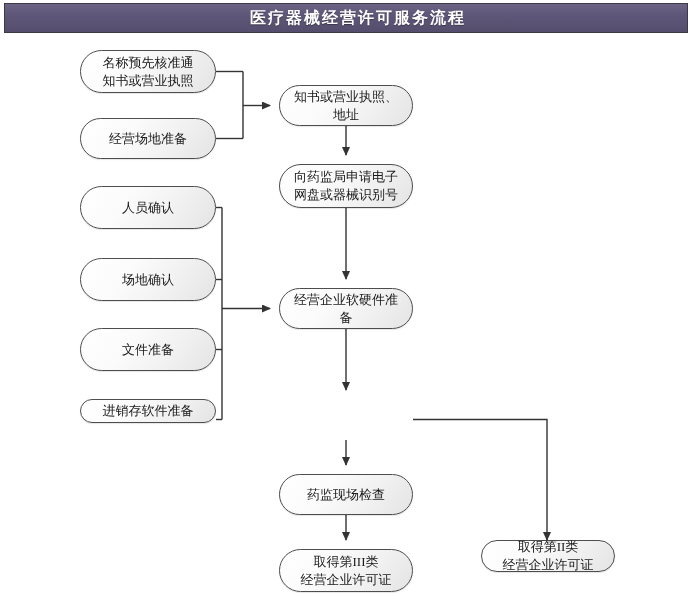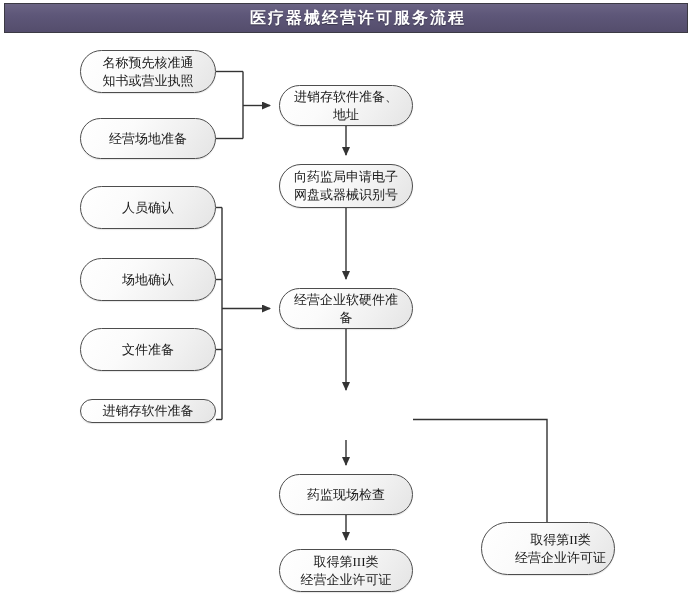--- a/index.html
+++ b/index.html
@@ -154,21 +154,21 @@
   <div class="node" style="left:80px; top:118px; width:136px; height:41px;">
     <span class="node-label">经营场地准备</span>
   </div>
 
   <div class="node" style="left:80px; top:50px; width:136px; height:43px;">
     <span class="node-label">名称预先核准通
 知书或营业执照</span>
   </div>
 
   <div class="node" style="left:279px; top:85px; width:134px; height:41px;">
-    <span class="node-label">进销存软件准备、地址</span>
+    <span class="node-label">知书或营业执照、地址</span>
   </div>
 
   <div class="node" style="left:279px; top:164px; width:134px; height:44px;">
     <span class="node-label">向药监局申请电子
 网盘或器械识别号</span>
   </div>
 
   <div class="node" style="left:80px; top:186px; width:136px; height:43px;">
     <span class="node-label">人员确认</span>
   </div>
@@ -192,18 +192,18 @@
 
   <div class="node" style="left:279px; top:474px; width:134px; height:41px;">
     <span class="node-label">药监现场检查</span>
   </div>
 
   <div class="node" style="left:279px; top:549px; width:134px; height:43px;">
     <span class="node-label">取得第III类
 经营企业许可证</span>
   </div>
 
-  <div class="node" style="left:481px; top:522px; width:134px; height:53px;justify-content:flex-end;">
+  <div class="node" style="left:481px; top:540px; width:134px; height:32px;">
     <span class="node-label">取得第II类
 经营企业许可证</span>
   </div>
 
 </div>
 
 </body></html>

